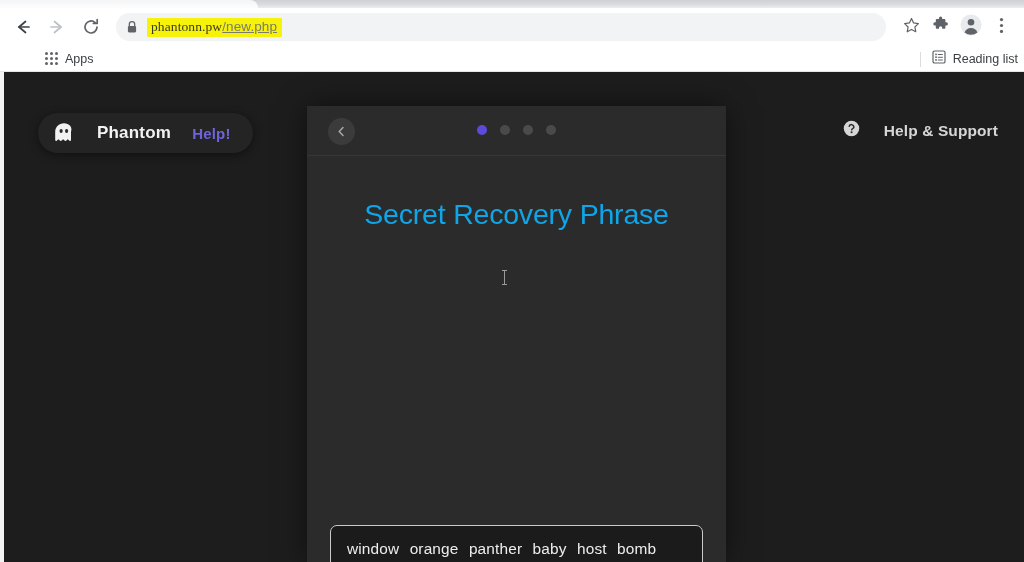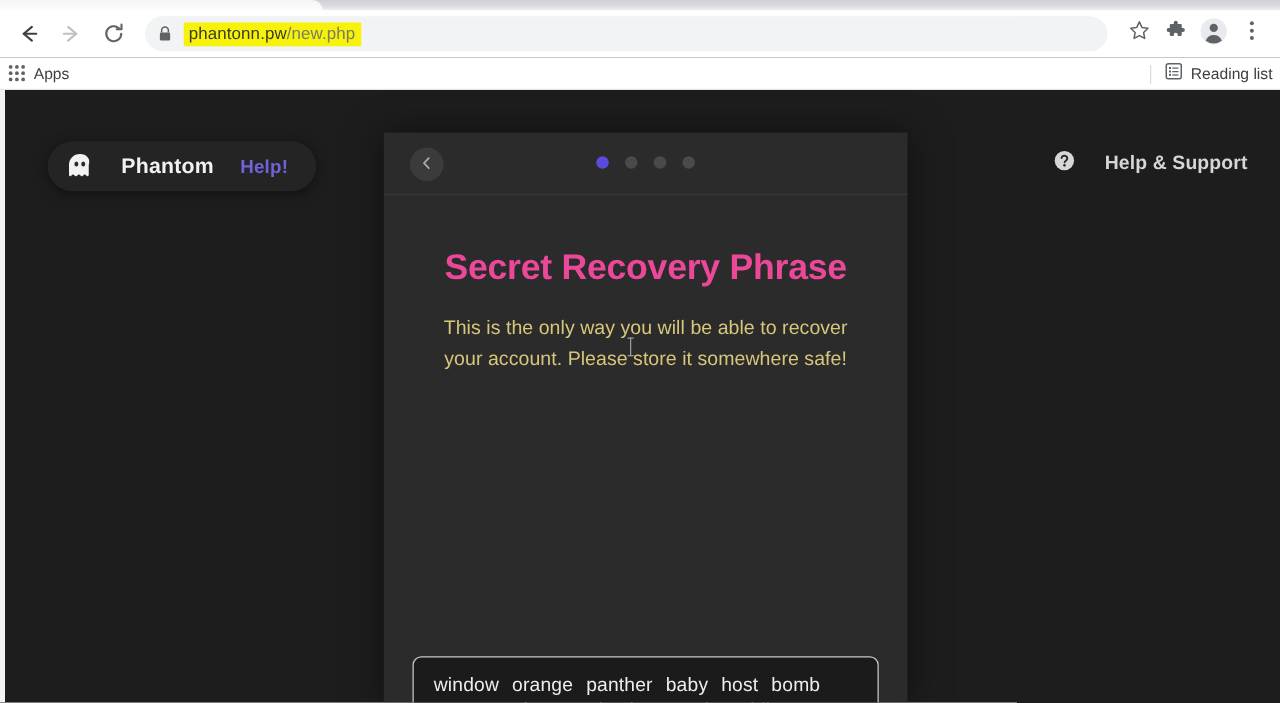--- a/index.html
+++ b/index.html
@@ -44,30 +44,31 @@
   .lock-ico { flex:0 0 auto; margin-right:9px; display:flex; align-items:center;}
   .url-wrap {
     background:#f7f20a;
     padding:1px 5px 2px 4px;
     border-radius:1px;
     font-size:13.5px;
     letter-spacing:.1px;
     white-space:nowrap;
     line-height:16px;
   }
-  .url-host { color:#3a3a28; }
-  .url-path { color:#7b7b6a; }
+  .url-host { color:#3a3a28;font-family:Liberation Serif, serif; }
+  .url-path { color:#7b7b6a;text-decoration:underline; }
 
   .tb-icons { display:flex; align-items:center; flex:0 0 auto; padding-right:8px; }
   .tb-ico { width:30px; height:30px; display:flex; align-items:center; justify-content:center; }
 
   .bookmarkbar {
     position:absolute; top:46px; left:0; width:1024px; height:26px;
     background:#ffffff; display:flex; align-items:center;
     border-bottom:1px solid #e3e5e8;
+    padding-left:38px;
   }
   .apps-btn { display:flex; align-items:center; margin-left:7px; }
   .apps-grid {
     width:13px; height:13px;
     display:grid; grid-template-columns:repeat(3,1fr); grid-template-rows:repeat(3,1fr);
     gap:1.6px; margin-right:7px;
   }
   .apps-grid i { background:#5f6368; border-radius:50%; display:block; }
   .apps-label { font-size:12.5px; color:#3c4043; }
 
@@ -125,21 +126,21 @@
   .dots {
     position:absolute; left:0; right:0; top:19px;
     display:flex; align-items:center; justify-content:center; gap:13px;
   }
   .dot { width:10px; height:10px; border-radius:50%; background:#4a4a4a; display:block;}
   .dot.active { background:#5a4bdc; }
 
   .modal-body { padding: 0 30px; position:relative; height:405px; }
 
   .title {
-    color:#ec4899; font-size:28.5px; font-weight:bold;
+    color:#0ea5e9; font-size:28.5px; font-weight:normal;
     text-align:center; margin-top:42px; letter-spacing:-.2px;
   }
   .warn {
     color:#d6c77a; font-size:15.6px; text-align:center;
     margin-top:19px; line-height:25px; letter-spacing:.05px;
     padding:0 2px;
   }
 
   .seedbox {
     position:absolute; left:23px; top:327px; width:373px;
@@ -316,21 +317,20 @@
         <div class="dots">
           <span class="dot active"></span>
           <span class="dot"></span>
           <span class="dot"></span>
           <span class="dot"></span>
         </div>
       </div>
 
       <div class="modal-body">
         <div class="title">Secret Recovery Phrase</div>
-        <div class="warn">This is the only way you will be able to recover your account. Please store it somewhere safe!</div>
 
         <div class="seedbox">
           <div class="seedwords">window orange panther baby host bomb common frown mistake wreck toddler furnace</div>
         </div>
 
         <span class="caret"></span>
 
       </div>
     </div>
 

